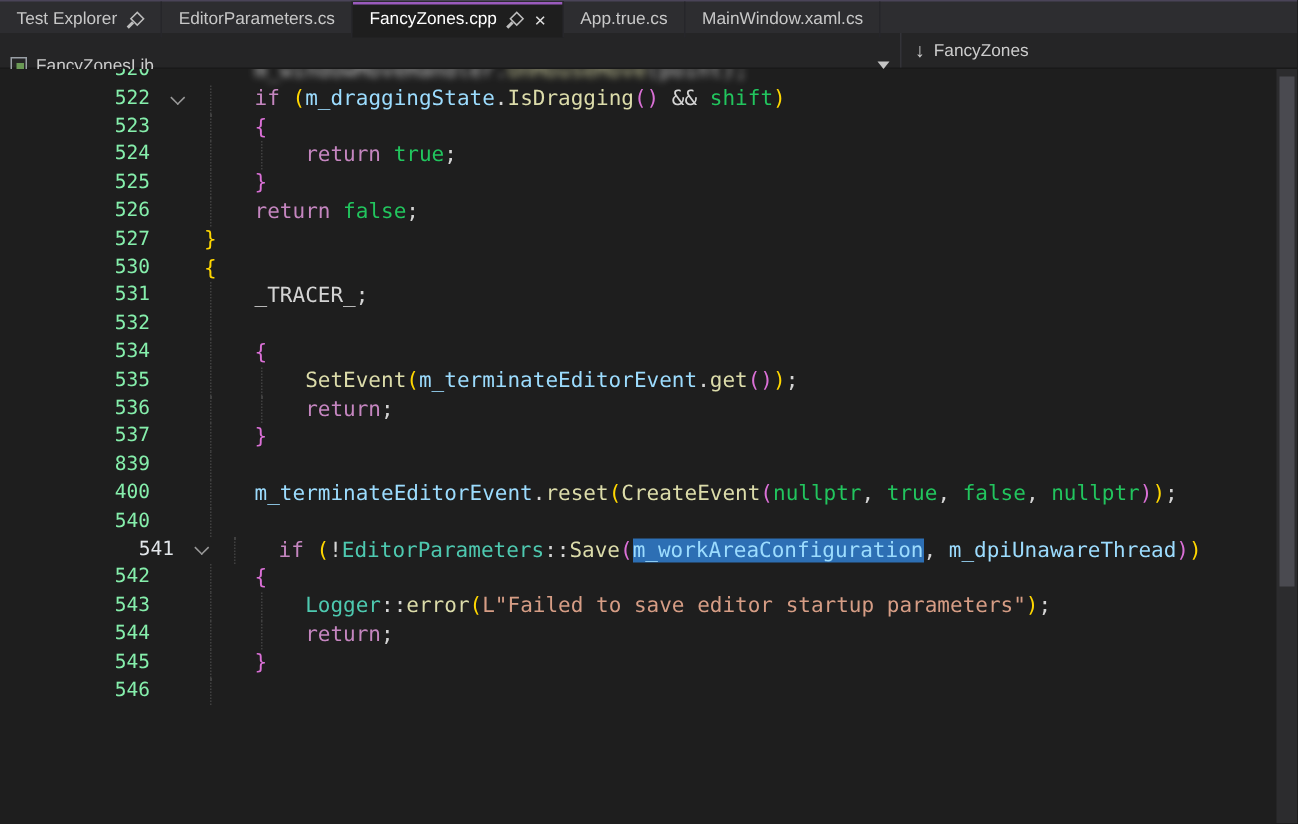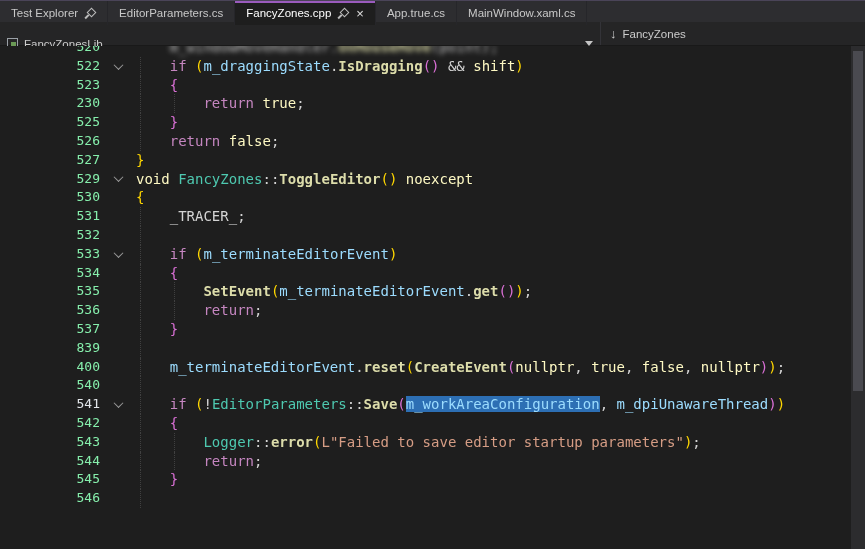--- a/index.html
+++ b/index.html
@@ -34,32 +34,32 @@
              border-left:1px solid #333338;box-sizing:border-box;}
   .member-arrow{font-size:13px;color:#cfcfcf;line-height:1;}
 
   
   .editor{position:absolute;top:46px;left:0;right:14px;bottom:0;overflow:hidden;background:#1e1e1e;}
   .line{display:flex;height:18.8px;line-height:18.8px;
         font-family:"DejaVu Sans Mono",monospace;font-size:14px;}
   .blurline{margin-top:-8px;}
   .blurline .code{filter:blur(2.5px);opacity:.9;}
   .ln{width:100px;flex:none;text-align:right;color:#86efac;font-size:13px;}
-  .ln.cur{color:#e2e6ea;}
+  .ln.cur{color:#e2e6ea;padding-left:16px;}
   .fold{width:36px;flex:none;display:flex;align-items:center;justify-content:center;}
   .chev{width:6px;height:6px;border-right:1.5px solid #9a9a9a;border-bottom:1.5px solid #9a9a9a;
         transform:rotate(45deg) translate(-1px,-1px);}
   .code{position:relative;flex:1;white-space:pre;color:#d4d4d4;}
   .guide{position:absolute;top:0;bottom:0;border-left:1px dotted #404040;}
 
   .tk-p{color:#d4d4d4;}
-  .tk-k{color:#fef9c3;}
+  .tk-k{color:#22c55e;}
   .tk-c{color:#c586c0;}
   .tk-t{color:#4ec9b0;}
-  .tk-f{color:#dcdcaa;font-weight:bold;}
+  .tk-f{color:#dcdcaa;}
   .tk-v{color:#9cdcfe;}
   .tk-s{color:#d69d85;}
   .tk-b1{color:#ffd700;}
   .tk-b2{color:#da70d6;}
   .sel{background:#2d6fb4;}
 
   
   .scrollbar{position:absolute;top:46px;right:0;width:14px;bottom:0;background:#2c2c2e;}
   .thumb{position:absolute;top:5px;left:2px;right:2px;height:340px;background:#4a4a50;}
 </style>
@@ -114,67 +114,53 @@
             <span class="chev"></span>
           </div>
           <div class="code"><span class="guide" style="left: 4px;"></span><span class="tk-p">    </span><span class="tk-c">if</span><span class="tk-p"> </span><span class="tk-b1">(</span><span class="tk-v">m_draggingState</span><span class="tk-p">.</span><span class="tk-f">IsDragging</span><span class="tk-b2">()</span><span class="tk-p"> &amp;&amp; </span><span class="tk-k">shift</span><span class="tk-b1">)</span></div>
         </div>
         <div class="line">
           <div class="ln">523</div>
           <div class="fold"></div>
           <div class="code"><span class="guide" style="left: 4px;"></span><span class="tk-p">    </span><span class="tk-b2">{</span></div>
         </div>
         <div class="line">
-          <div class="ln">230</div>
+          <div class="ln">524</div>
           <div class="fold"></div>
           <div class="code"><span class="guide" style="left: 4px;"></span><span class="guide" style="left: 37.7px;"></span><span class="tk-p">        </span><span class="tk-c">return</span><span class="tk-p"> </span><span class="tk-k">true</span><span class="tk-p">;</span></div>
         </div>
         <div class="line">
           <div class="ln">525</div>
           <div class="fold"></div>
           <div class="code"><span class="guide" style="left: 4px;"></span><span class="tk-p">    </span><span class="tk-b2">}</span></div>
         </div>
         <div class="line">
           <div class="ln">526</div>
           <div class="fold"></div>
           <div class="code"><span class="guide" style="left: 4px;"></span><span class="tk-p">    </span><span class="tk-c">return</span><span class="tk-p"> </span><span class="tk-k">false</span><span class="tk-p">;</span></div>
         </div>
         <div class="line">
           <div class="ln">527</div>
           <div class="fold"></div>
           <div class="code"><span class="tk-b1">}</span></div>
         </div>
         <div class="line">
-          <div class="ln">529</div>
-          <div class="fold">
-            <span class="chev"></span>
-          </div>
-          <div class="code"><span class="tk-k">void</span><span class="tk-p"> </span><span class="tk-t">FancyZones</span><span class="tk-p">::</span><span class="tk-f">ToggleEditor</span><span class="tk-b1">()</span><span class="tk-p"> </span><span class="tk-k">noexcept</span></div>
-        </div>
-        <div class="line">
           <div class="ln">530</div>
           <div class="fold"></div>
           <div class="code"><span class="tk-b1">{</span></div>
         </div>
         <div class="line">
           <div class="ln">531</div>
           <div class="fold"></div>
           <div class="code"><span class="guide" style="left: 4px;"></span><span class="tk-p">    _TRACER_;</span></div>
         </div>
         <div class="line">
           <div class="ln">532</div>
           <div class="fold"></div>
           <div class="code"><span class="guide" style="left: 4px;"></span></div>
-        </div>
-        <div class="line">
-          <div class="ln">533</div>
-          <div class="fold">
-            <span class="chev"></span>
-          </div>
-          <div class="code"><span class="guide" style="left: 4px;"></span><span class="tk-p">    </span><span class="tk-c">if</span><span class="tk-p"> </span><span class="tk-b1">(</span><span class="tk-v">m_terminateEditorEvent</span><span class="tk-b1">)</span></div>
         </div>
         <div class="line">
           <div class="ln">534</div>
           <div class="fold"></div>
           <div class="code"><span class="guide" style="left: 4px;"></span><span class="tk-p">    </span><span class="tk-b2">{</span></div>
         </div>
         <div class="line">
           <div class="ln">535</div>
           <div class="fold"></div>
           <div class="code"><span class="guide" style="left: 4px;"></span><span class="guide" style="left: 37.7px;"></span><span class="tk-p">        </span><span class="tk-f">SetEvent</span><span class="tk-b1">(</span><span class="tk-v">m_terminateEditorEvent</span><span class="tk-p">.</span><span class="tk-f">get</span><span class="tk-b2">()</span><span class="tk-b1">)</span><span class="tk-p">;</span></div>

